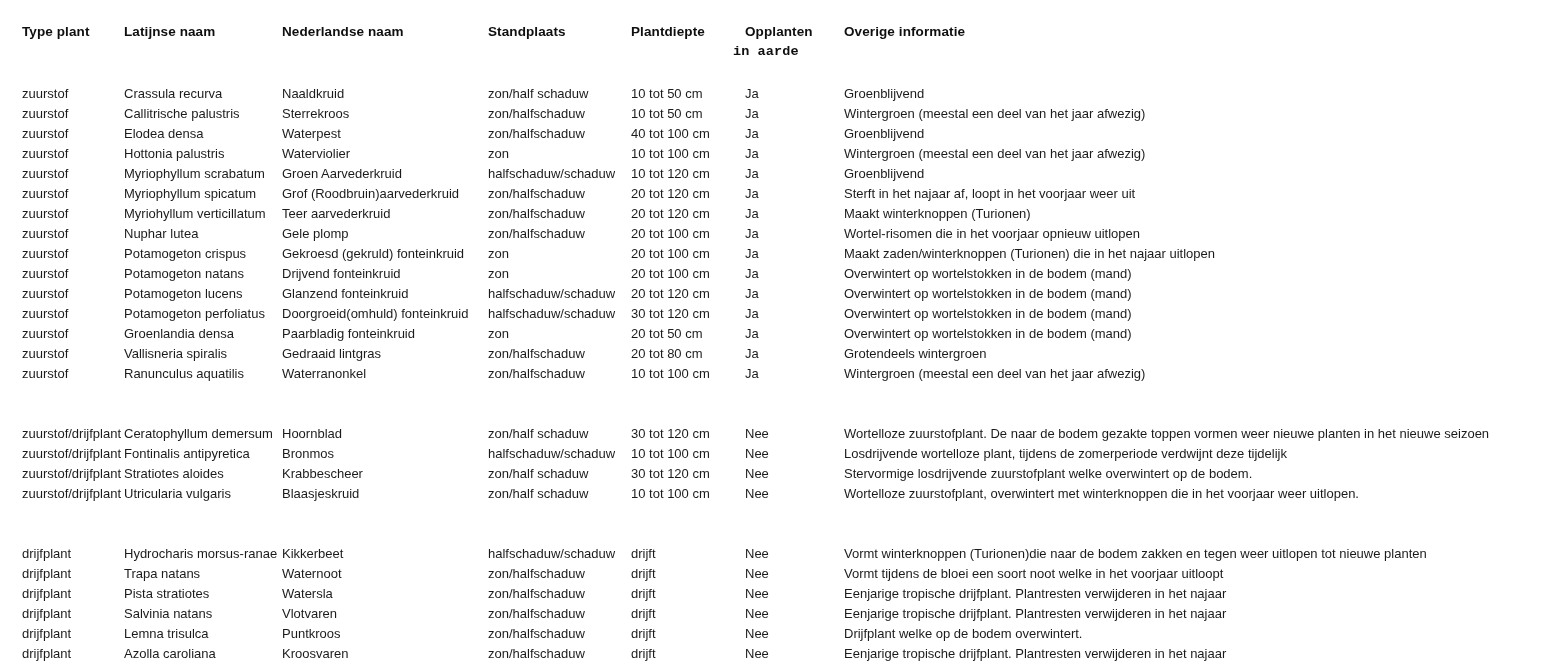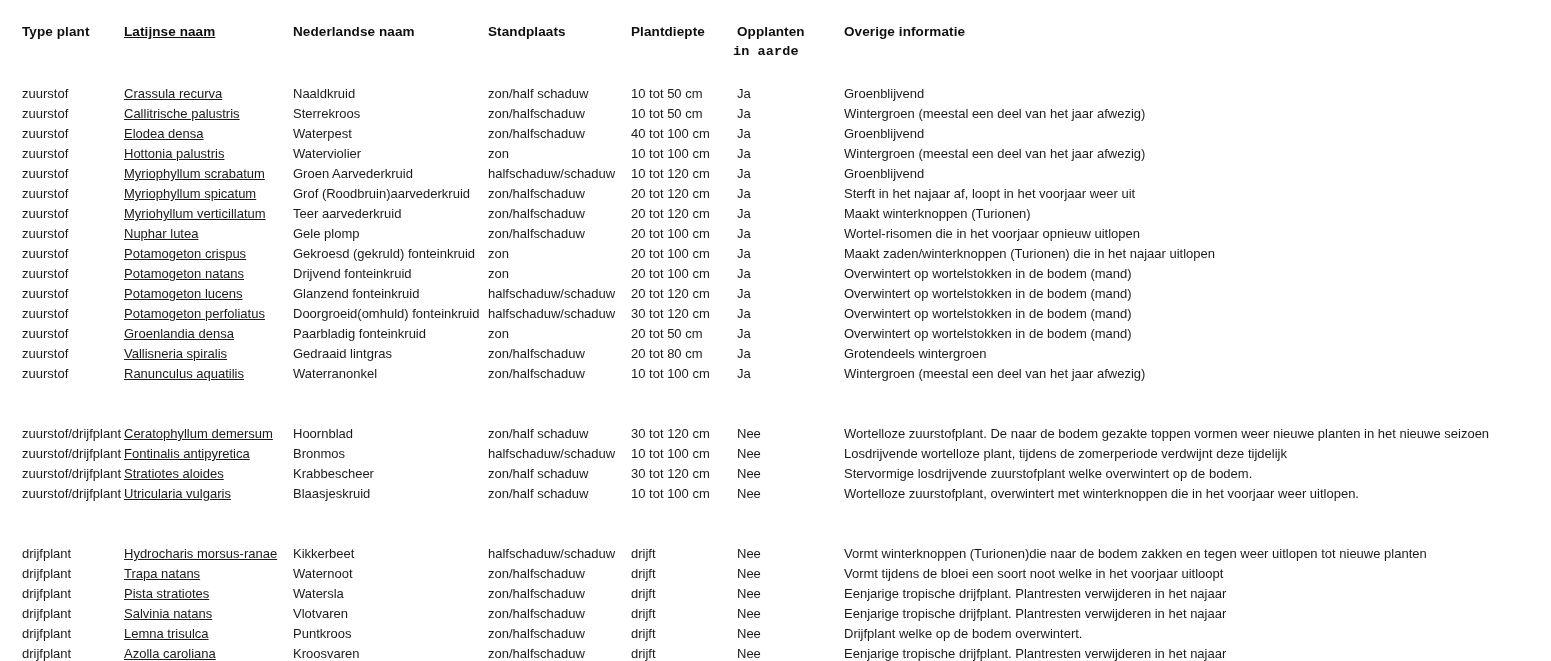--- a/index.html
+++ b/index.html
@@ -94,25 +94,25 @@
   }
 
   td.col-lat   { padding-left: 0px; }
   td.col-ned   { padding-left: 0px; }
   td.col-stand { padding-left: 0px; }
   td.col-diep  { padding-left: 0px; }
   td.col-opp   { padding-left: 0px; }
   td.col-over  { padding-left: 0px; }
 
   
-  .ofs-lat   { margin-left: 12px; display: inline-block; text-decoration: underline; }
-  .ofs-ned   { margin-left: 12px;  display: inline-block; }
+  .ofs-lat   { margin-left: 12px; display: inline-block; }
+  .ofs-ned   { margin-left: 1px;  display: inline-block; }
   .ofs-stand { margin-left: 8px;  display: inline-block; }
   .ofs-diep  { margin-left: 8px;  display: inline-block; }
-  .ofs-opp   { margin-left: 4px;  display: inline-block; }
+  .ofs-opp   { margin-left: 12px;  display: inline-block; }
   .ofs-over  { margin-left: 0px;  display: inline-block; }
 </style>
 </head>
 <body>
 
 <div class="sheet">
   <table class="plant-table">
     <colgroup>
       <col class="c-type">
       <col class="c-lat">

